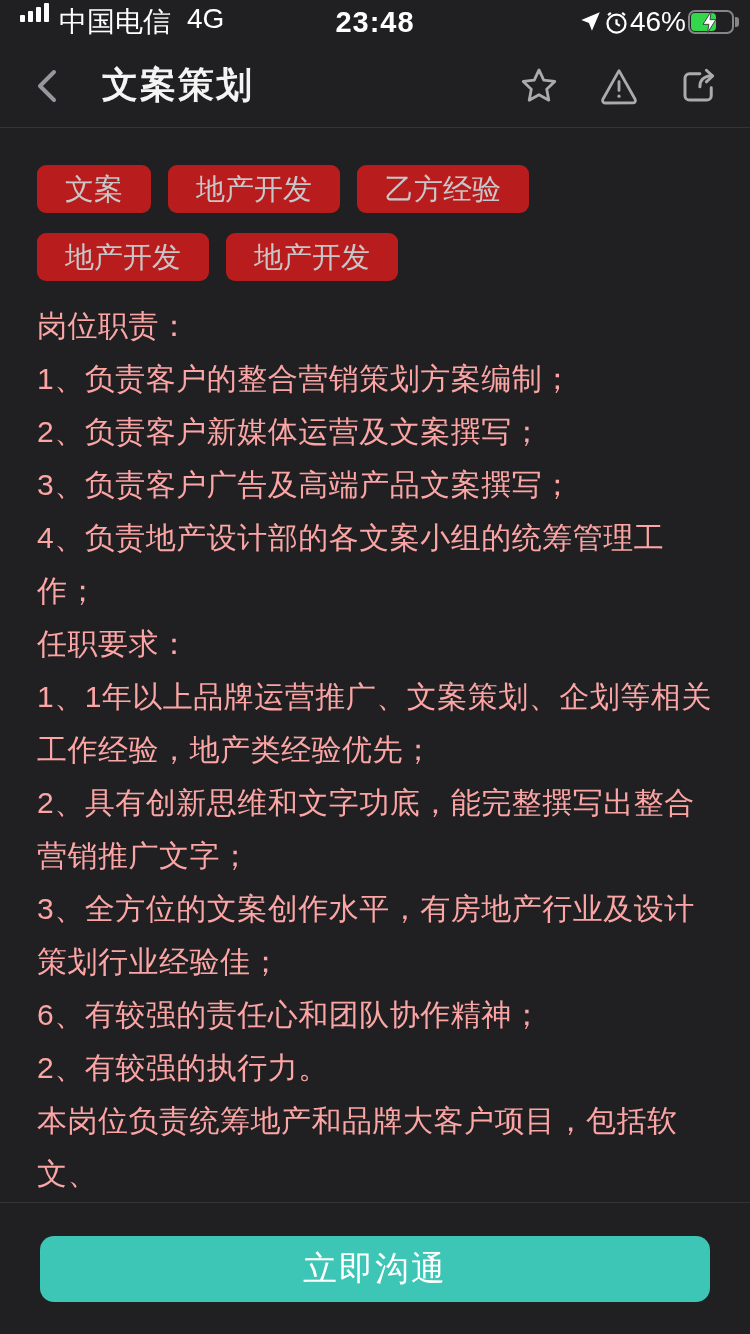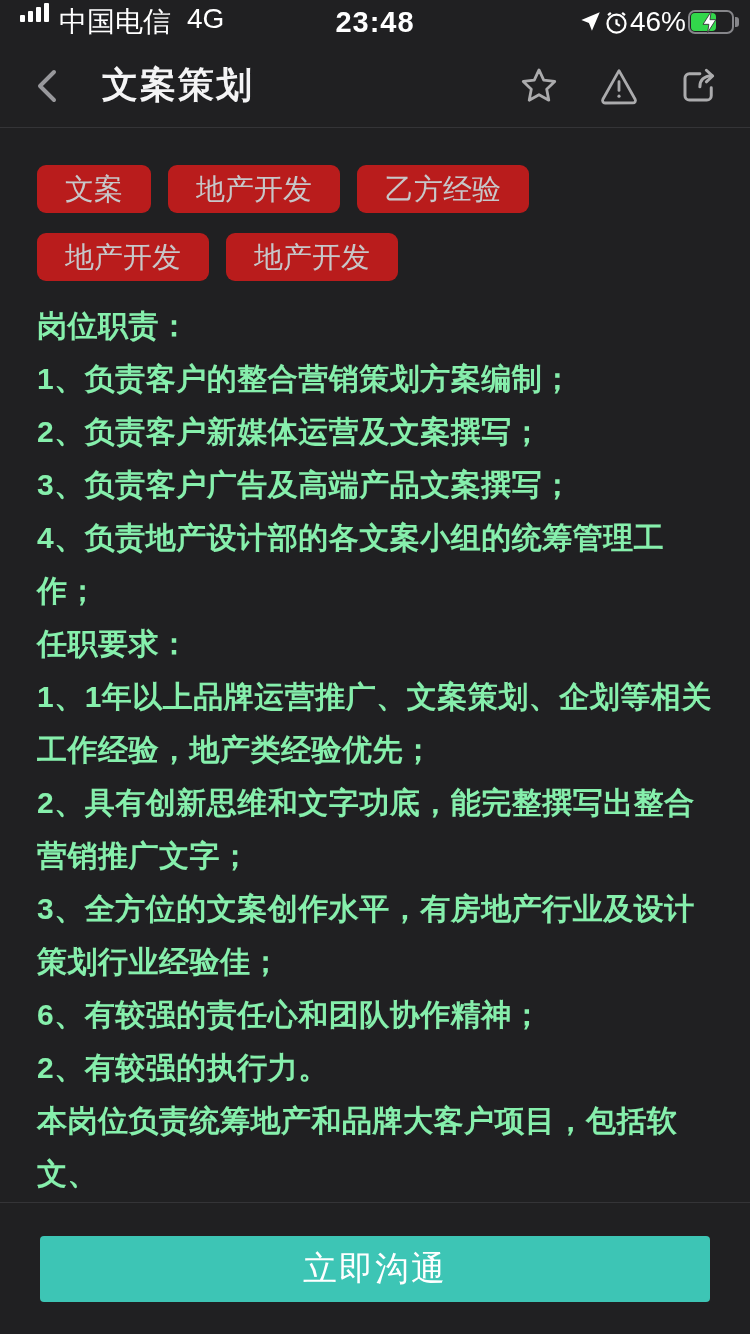--- a/index.html
+++ b/index.html
@@ -49,31 +49,31 @@
   .nav-title { font-size:36px; font-weight:700; color:#f4f4f5; margin-left:28px; letter-spacing:2px; }
   .nav-actions { margin-left:auto; display:flex; align-items:center; gap:38px; }
   .nav-actions .icon-btn { width:42px; height:42px; display:flex; align-items:center; justify-content:center; cursor:pointer; }
   
   .content { padding:0 37px; }
   .tags { display:flex; flex-wrap:wrap; gap:20px 17px; margin-top:37px; }
   .tag {
     background:#b91c1c; color:#c7c7c9; font-size:29px;
     padding:9px 28px; border-radius:9px; line-height:30px; white-space:nowrap;
   }
-  .body-text { margin-top:18px; font-size:30px; line-height:53px; color:#86efac; letter-spacing:0.5px;font-weight:bold; }
+  .body-text { margin-top:18px; font-size:30px; line-height:53px; color:#fca5a5; letter-spacing:0.5px; }
   .body-text p { margin:0; }
   .section-gap { margin-top:53px; }
   
   .footer {
     position:absolute; left:0; right:0; bottom:0; height:132px;
     background:#202022; border-top:1px solid #343437;
   }
   .chat-btn {
     margin:33px 40px 0; height:66px; width:670px;
-    border:none; border-radius:4px; color:#fff; font-size:34px;
+    border:none; border-radius:14px; color:#fff; font-size:34px;
     letter-spacing:2px; display:flex; align-items:center; justify-content:center;
     cursor:pointer; font-family:inherit;
   }
   svg { display:block; }
 </style>
 </head>
 <body>
 
 <div class="phone">
 

